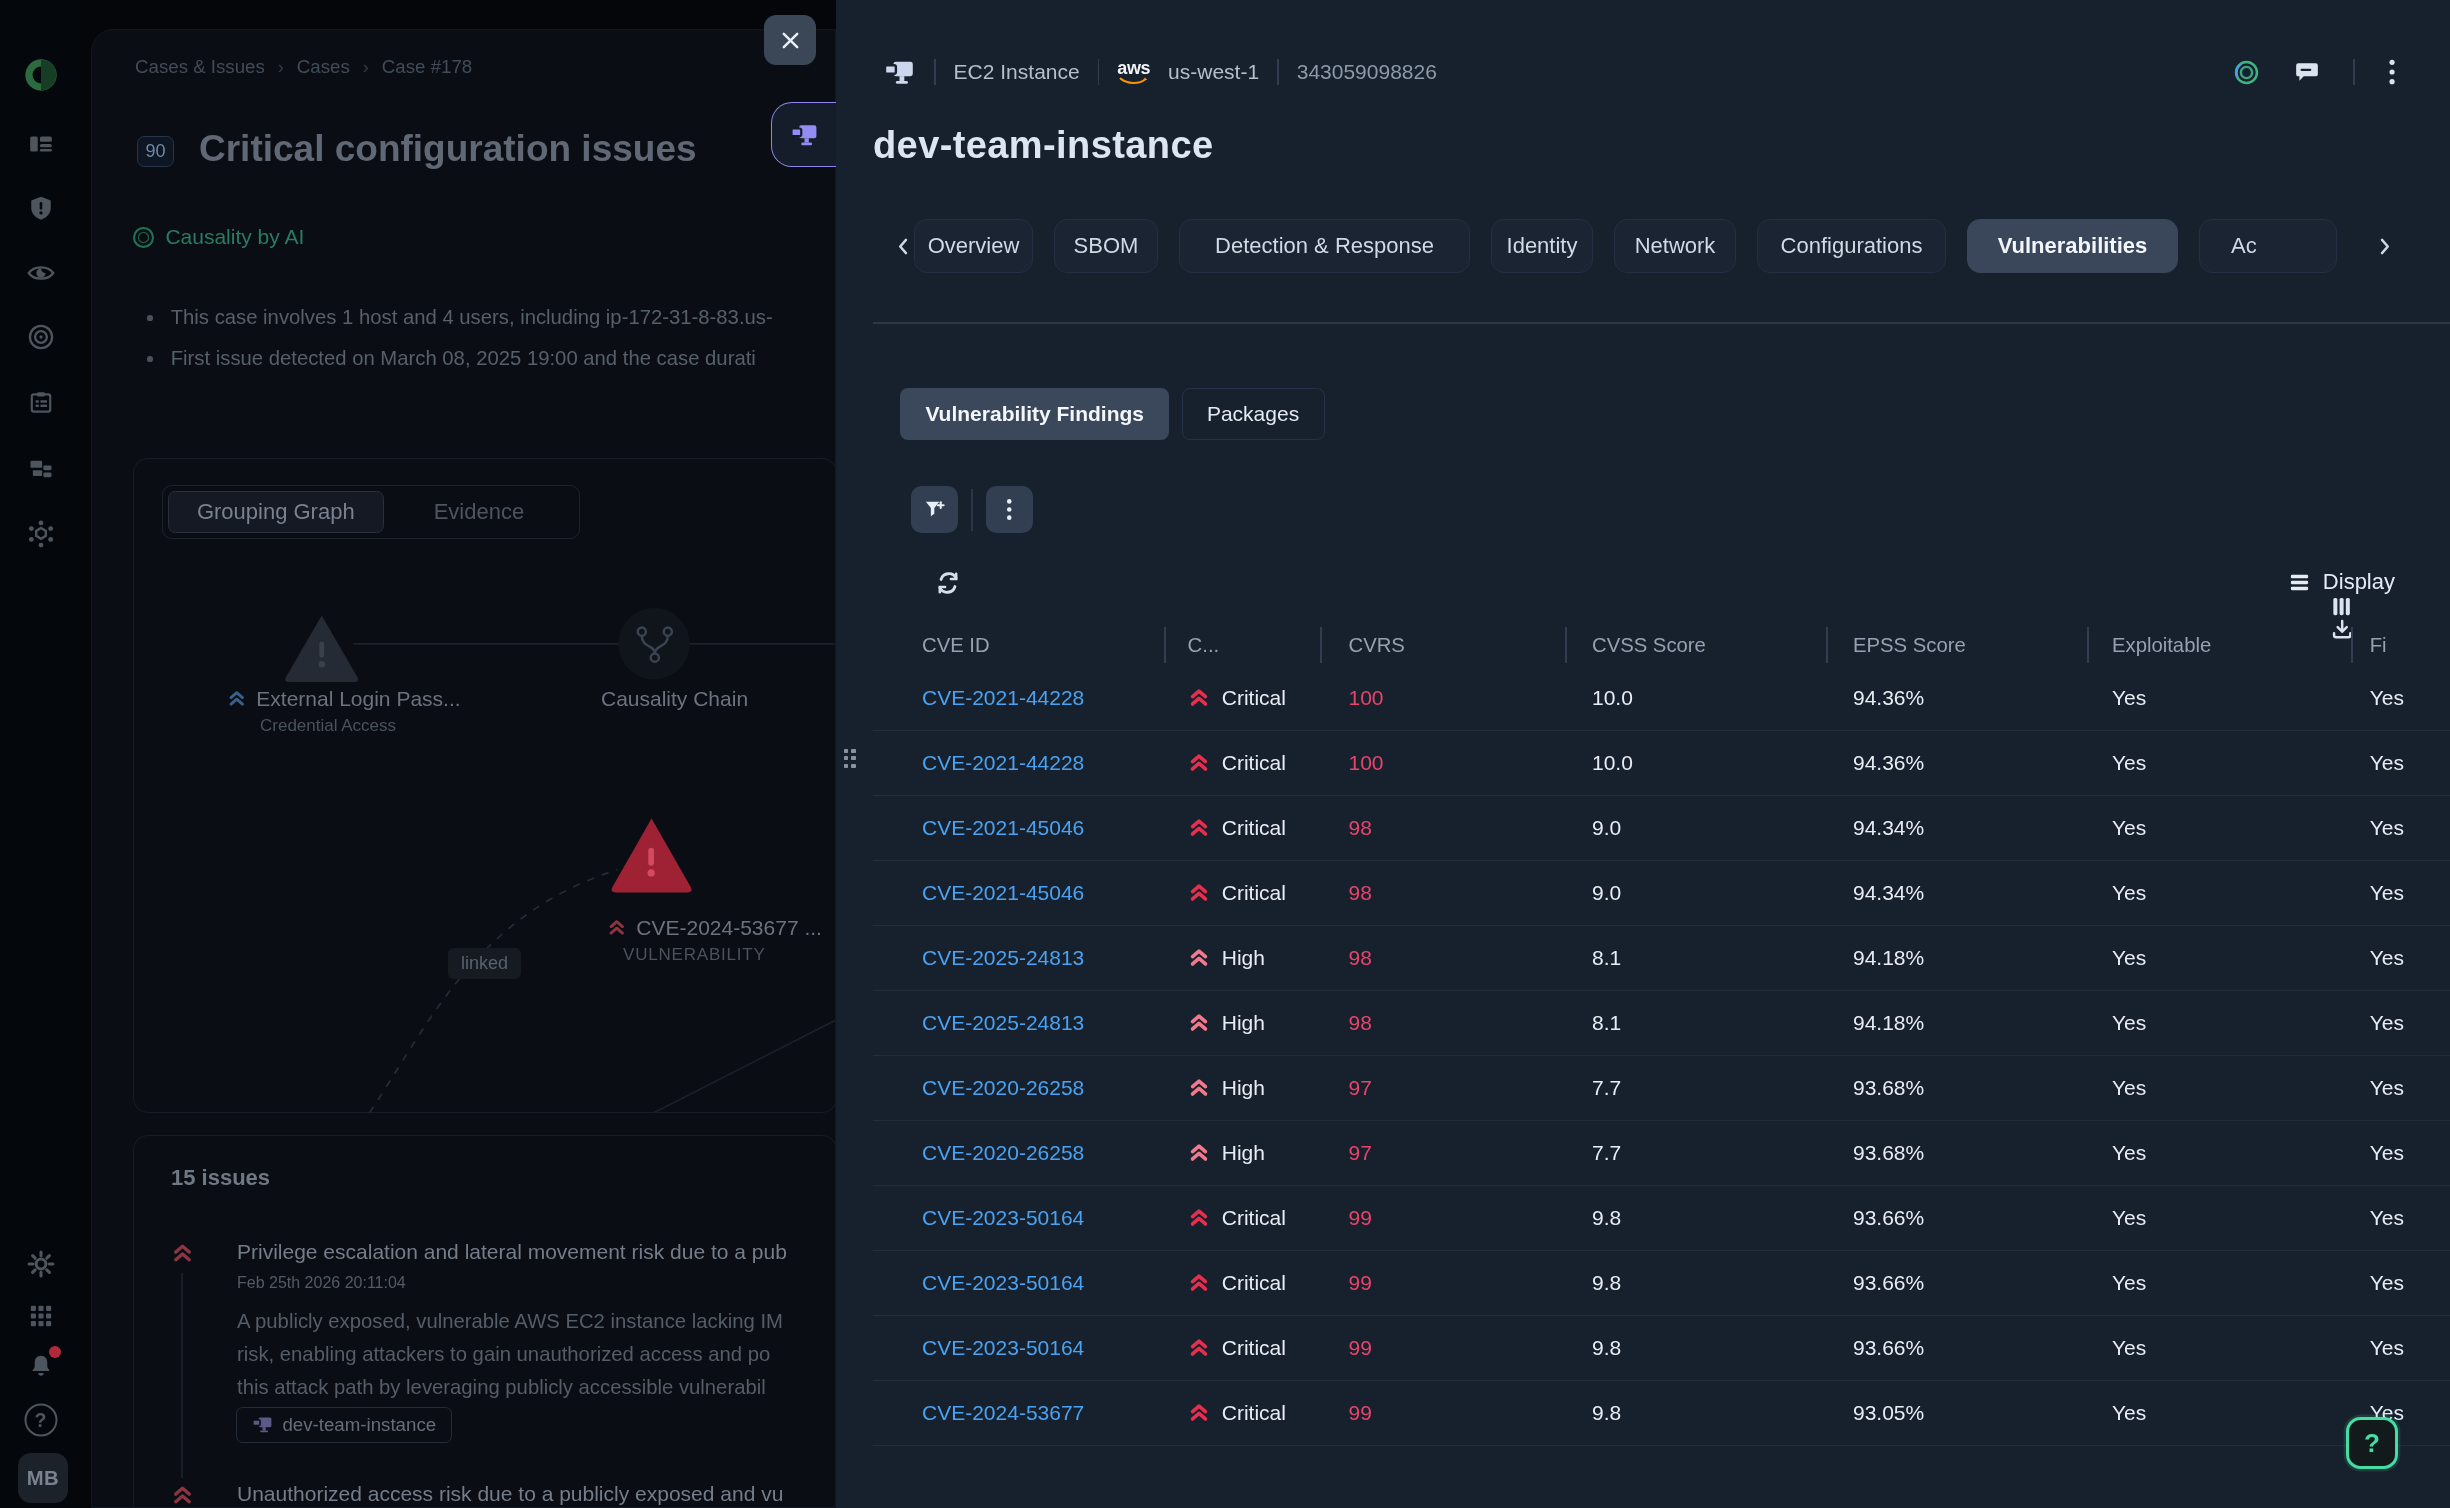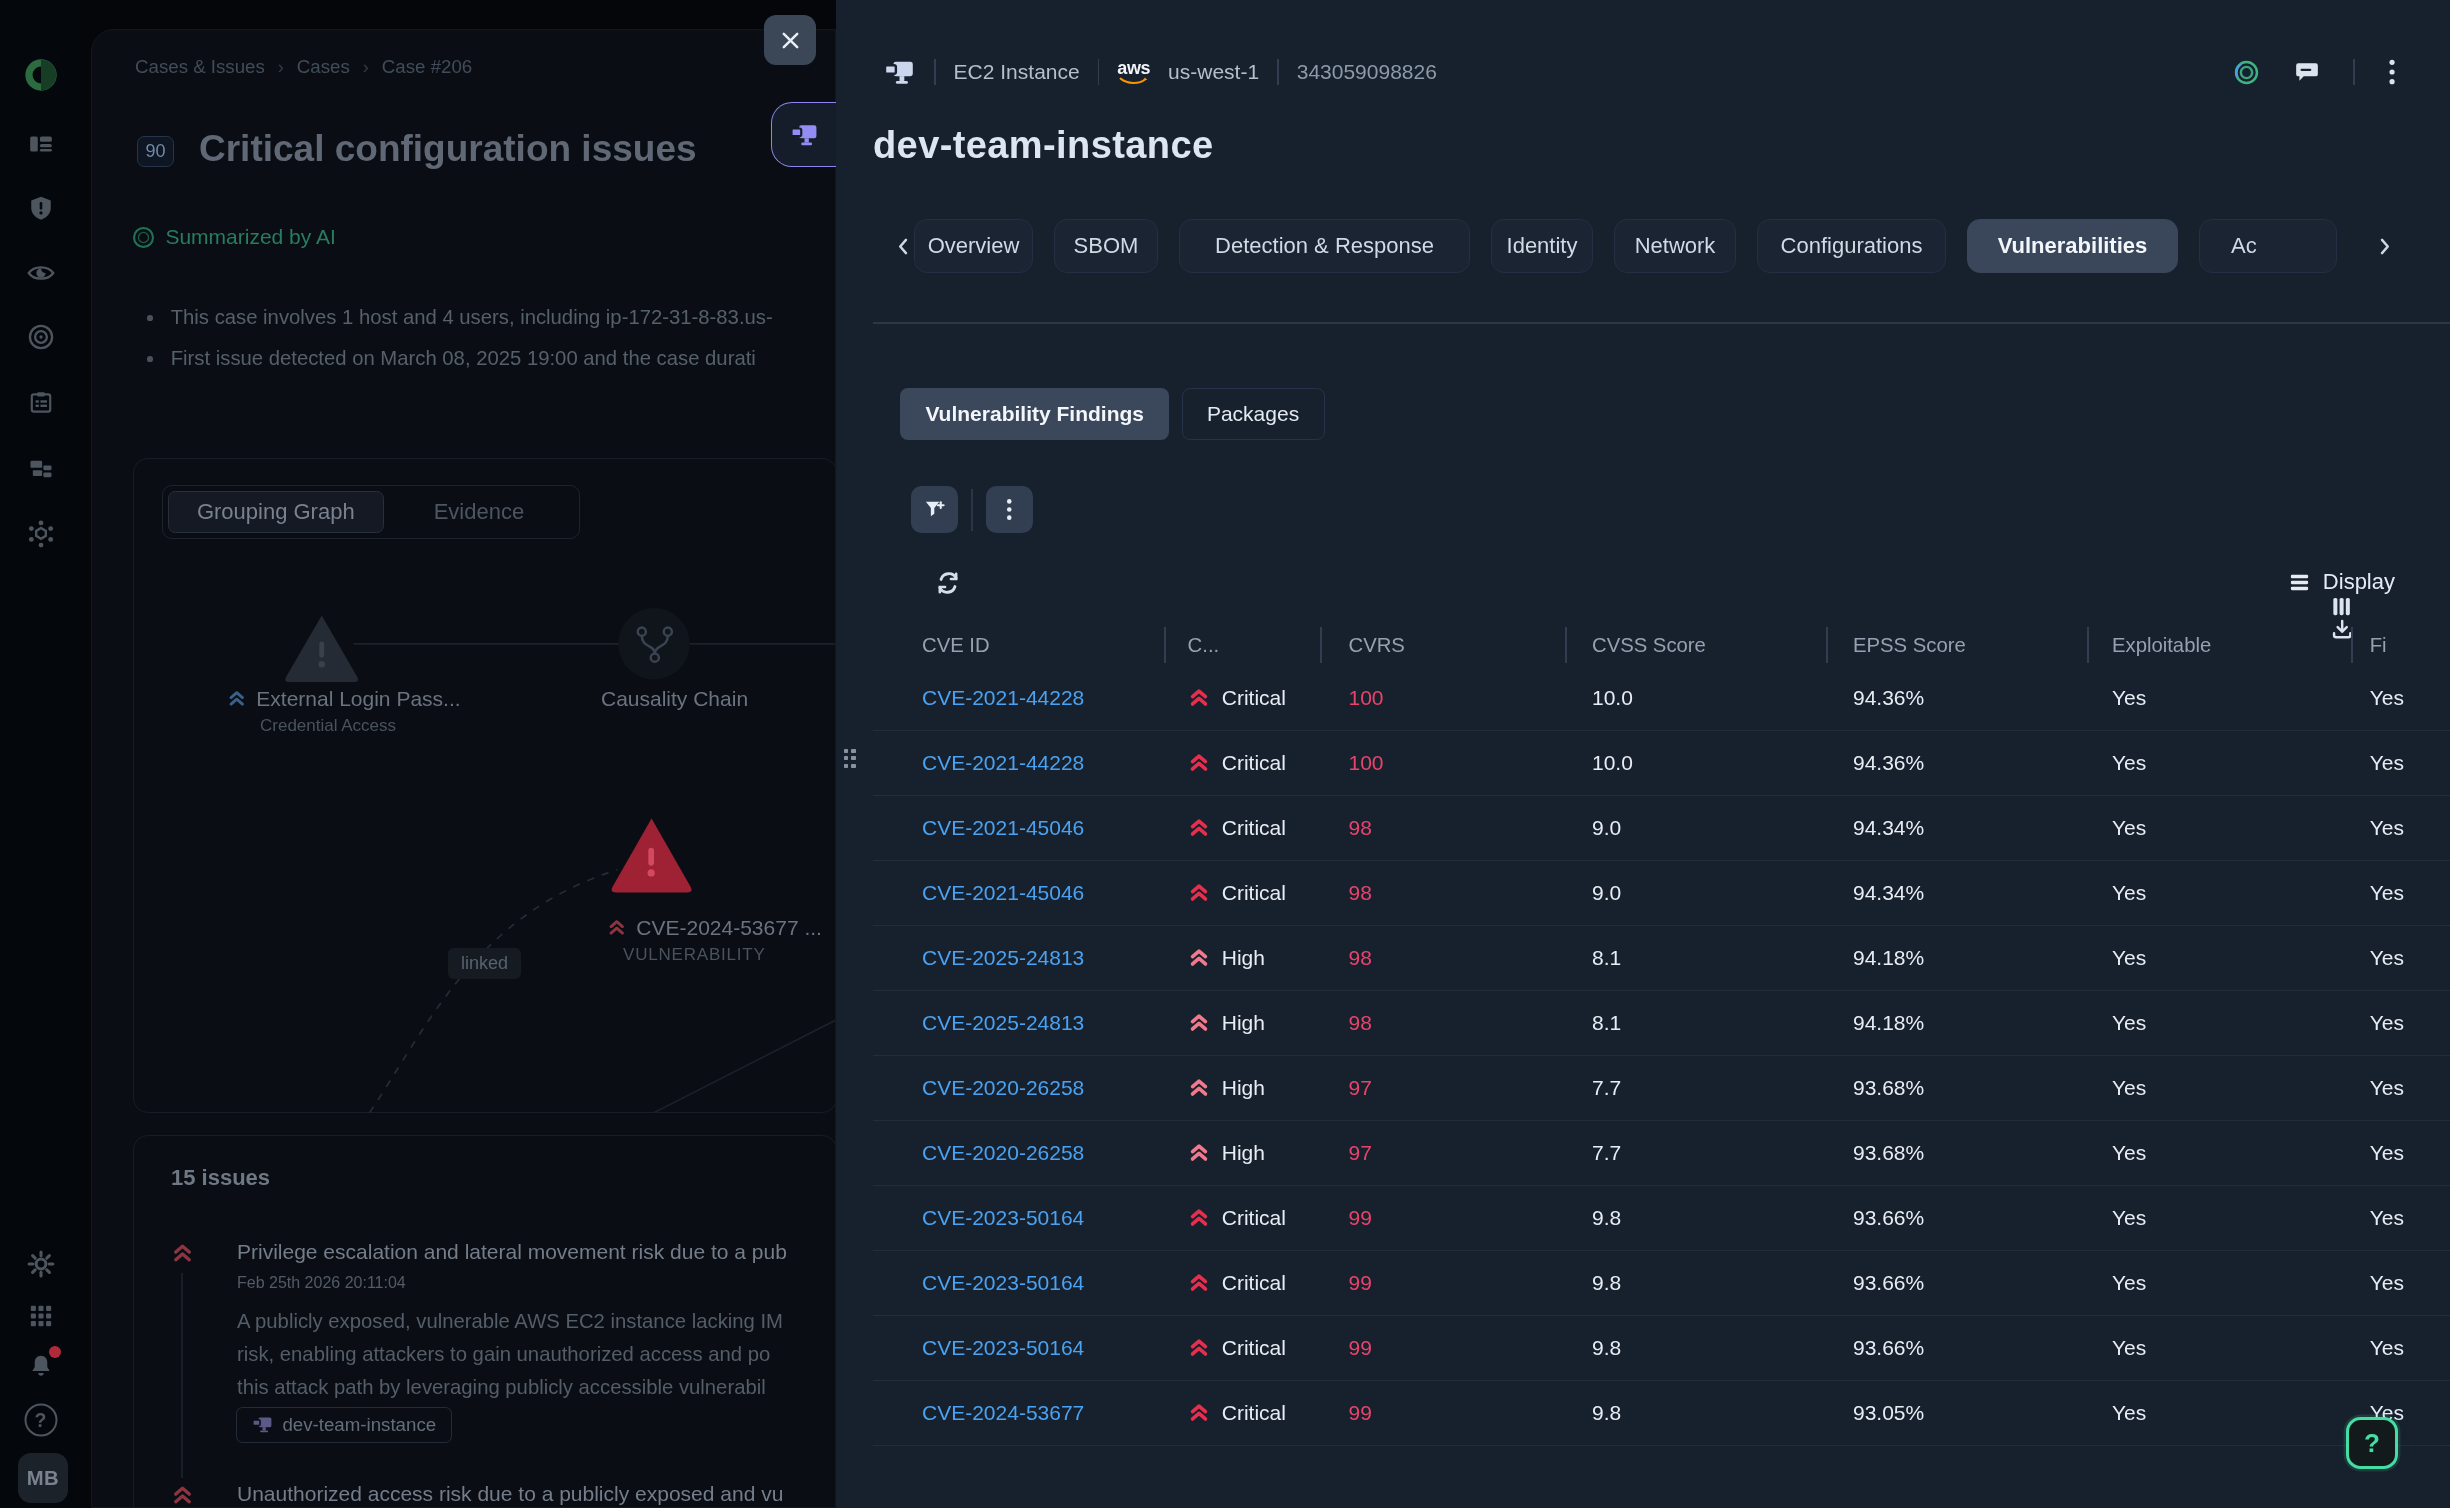--- a/index.html
+++ b/index.html
@@ -233,31 +233,31 @@
         <span>MB</span>
       </div>
   </aside>
 
   <section class="case-panel">
     <nav class="crumbs">
       <span>Cases &amp; Issues</span>
       <span class="crumb-sep">›</span>
       <span>Cases</span>
       <span class="crumb-sep">›</span>
-      <span>Case #206</span>
+      <span>Case #178</span>
     </nav>
 
     <div class="score-badge">
         <span>90</span>
       </div>
     <h1 class="case-title">Critical configuration issues</h1>
 
     <div class="ai-row">
       <span class="ai-ring"></span>
-      <span>Summarized by AI</span>
+      <span>Causality by AI</span>
     </div>
     <div class="bullet" style="top:276px">
         <span class="dot"></span>
         <span>This case involves 1 host and 4 users, including ip-172-31-8-83.us-</span>
       </div>
     <div class="bullet" style="top:317px">
         <span class="dot"></span>
         <span>First issue detected on March 08, 2025 19:00 and the case durati</span>
       </div>
 

